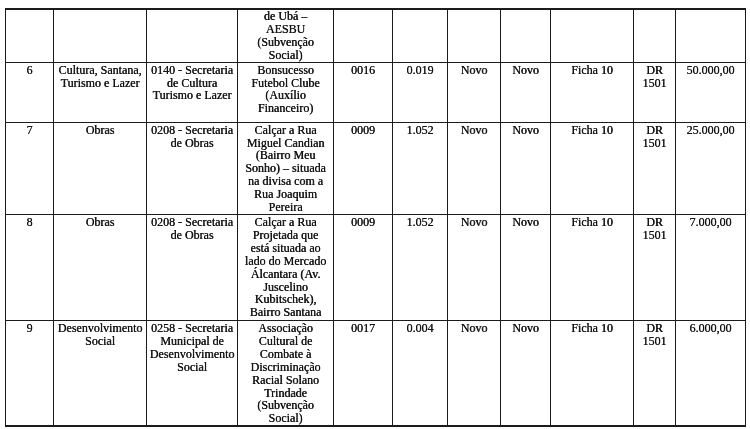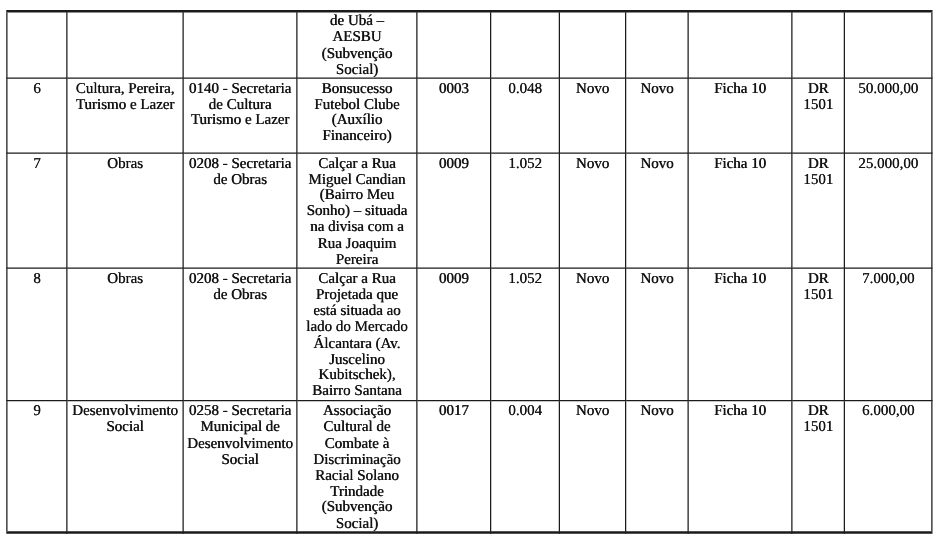--- a/index.html
+++ b/index.html
@@ -72,31 +72,31 @@
         <td></td>
         <td></td>
         <td></td>
         <td></td>
         <td></td>
         <td></td>
         <td></td>
       </tr>
       <tr class="r1">
         <td>6</td>
-        <td>Cultura, Pereira,
+        <td>Cultura, Santana,
 Turismo e Lazer</td>
         <td>0140 - Secretaria
 de Cultura
 Turismo e Lazer</td>
         <td>Bonsucesso
 Futebol Clube
 (Auxílio
 Financeiro)</td>
-        <td>0003</td>
-        <td>0.048</td>
+        <td>0016</td>
+        <td>0.019</td>
         <td>Novo</td>
         <td>Novo</td>
         <td>Ficha 10</td>
         <td>DR
 1501</td>
         <td>50.000,00</td>
       </tr>
       <tr class="r2">
         <td>7</td>
         <td>Obras</td>

